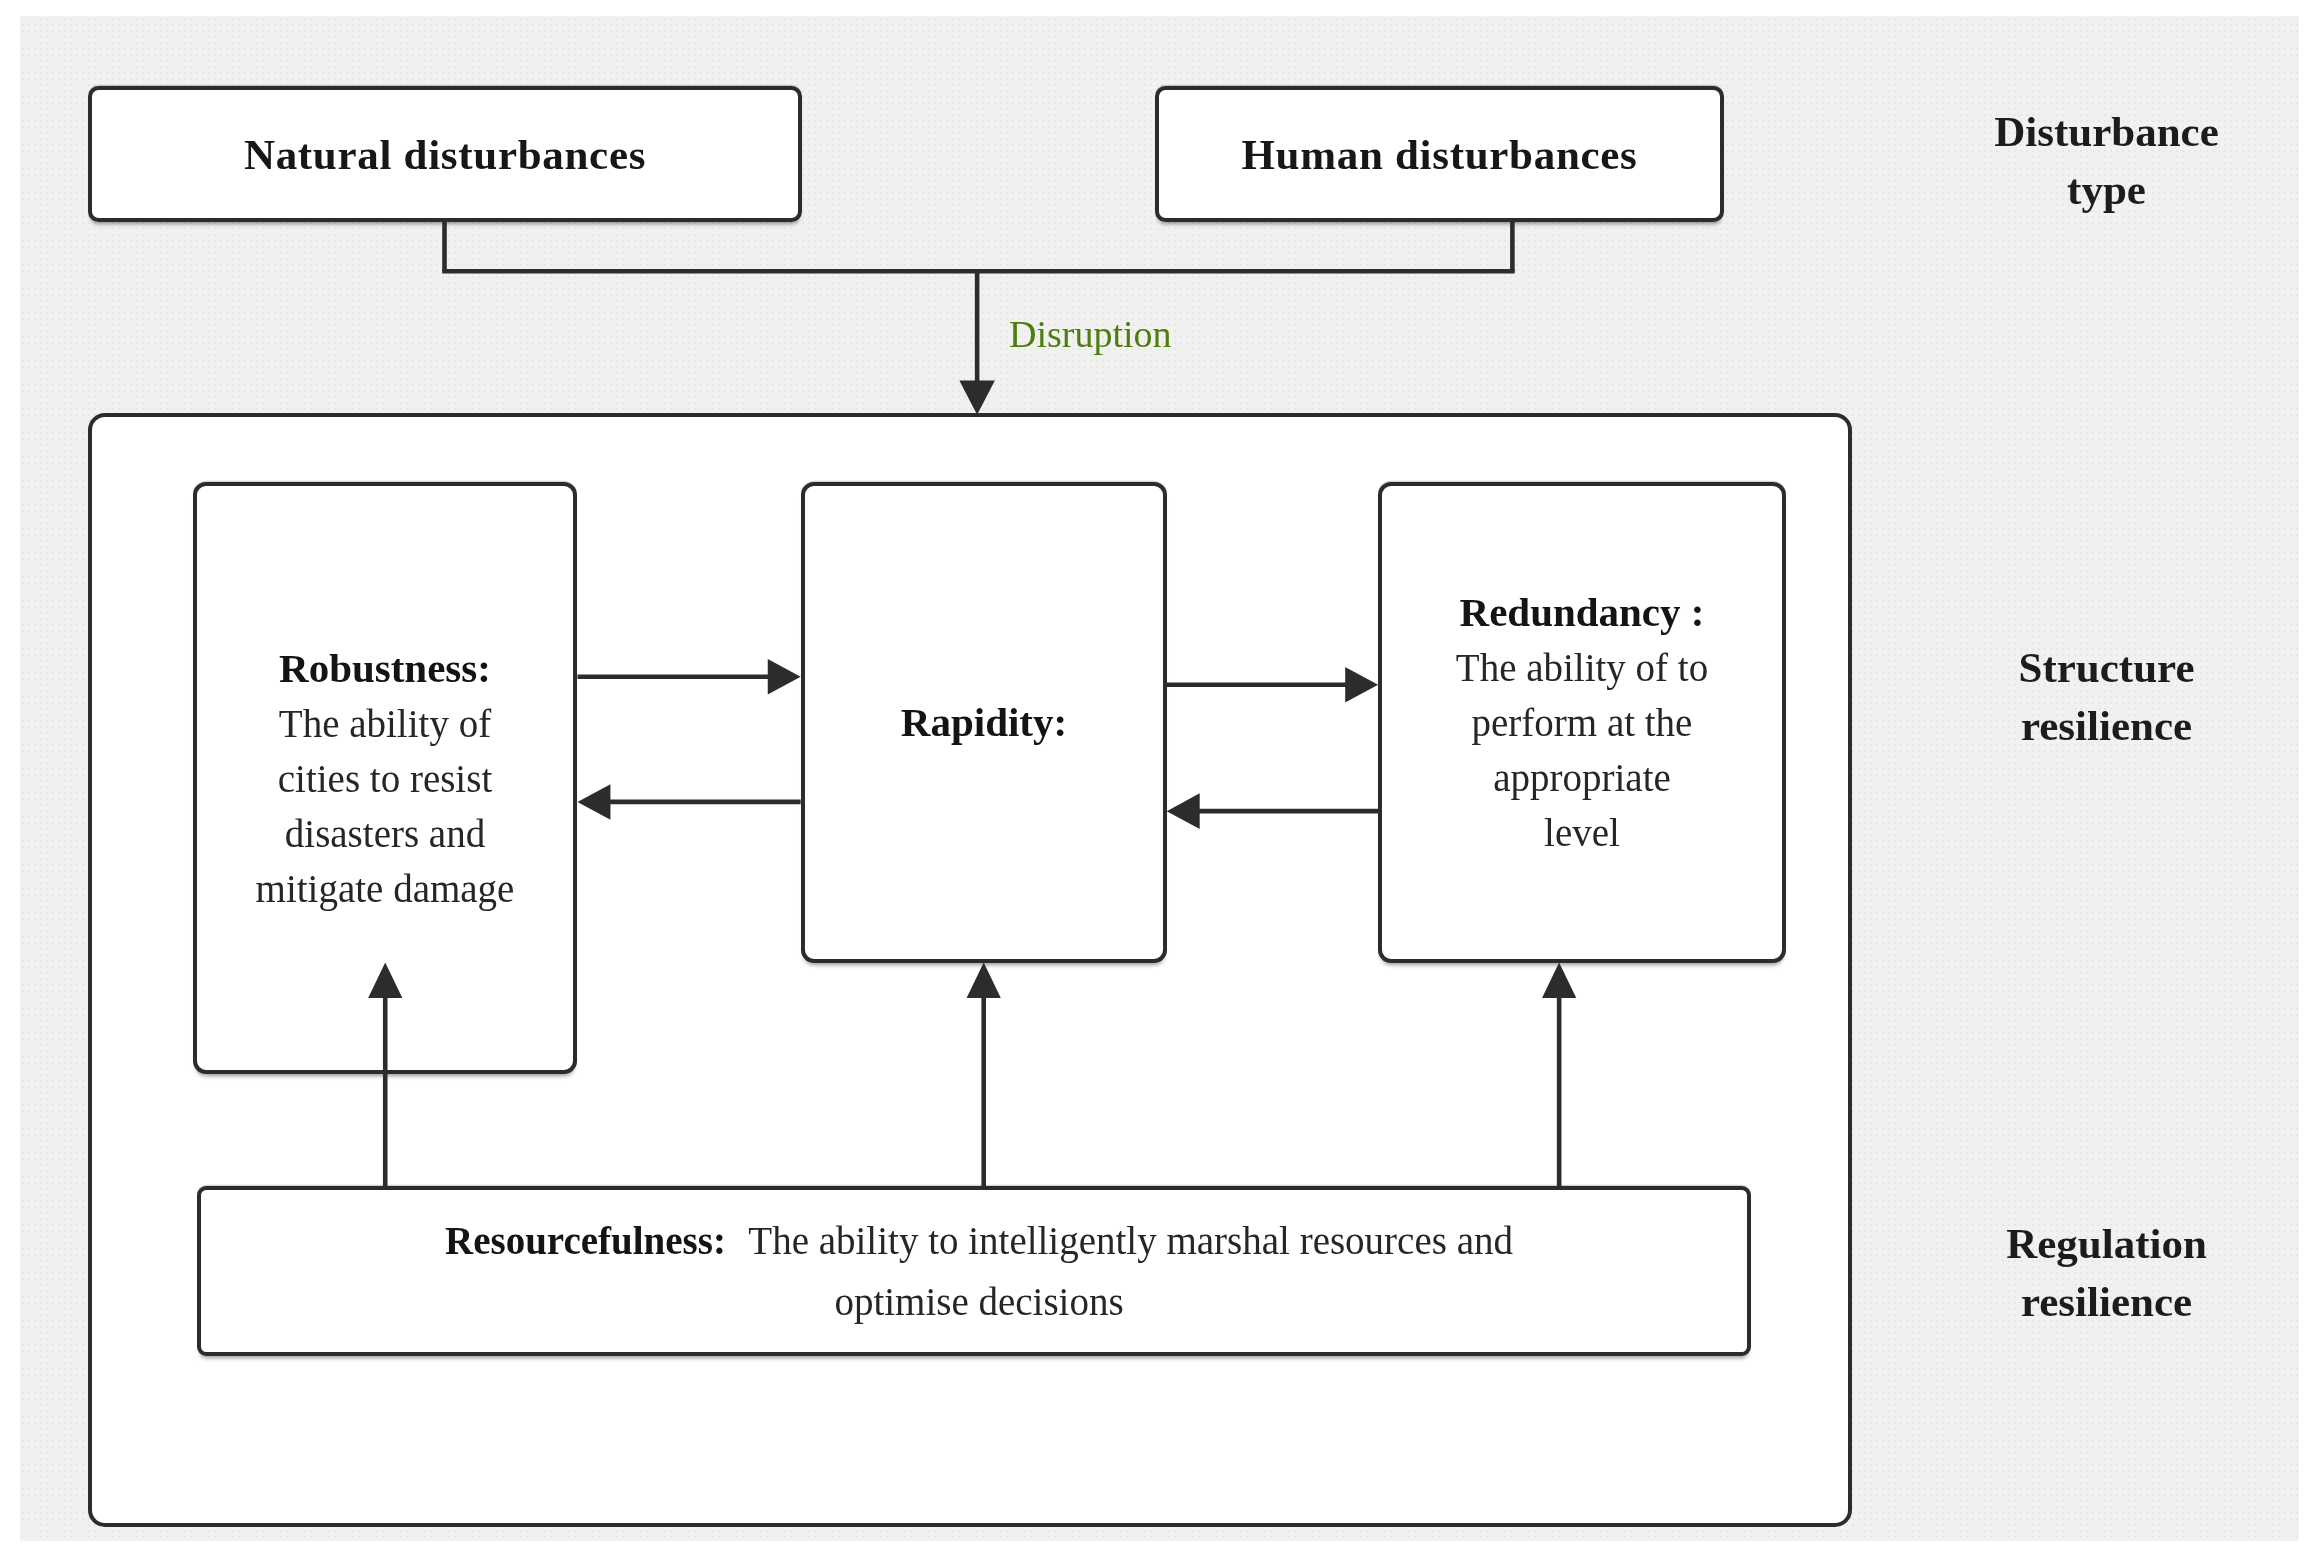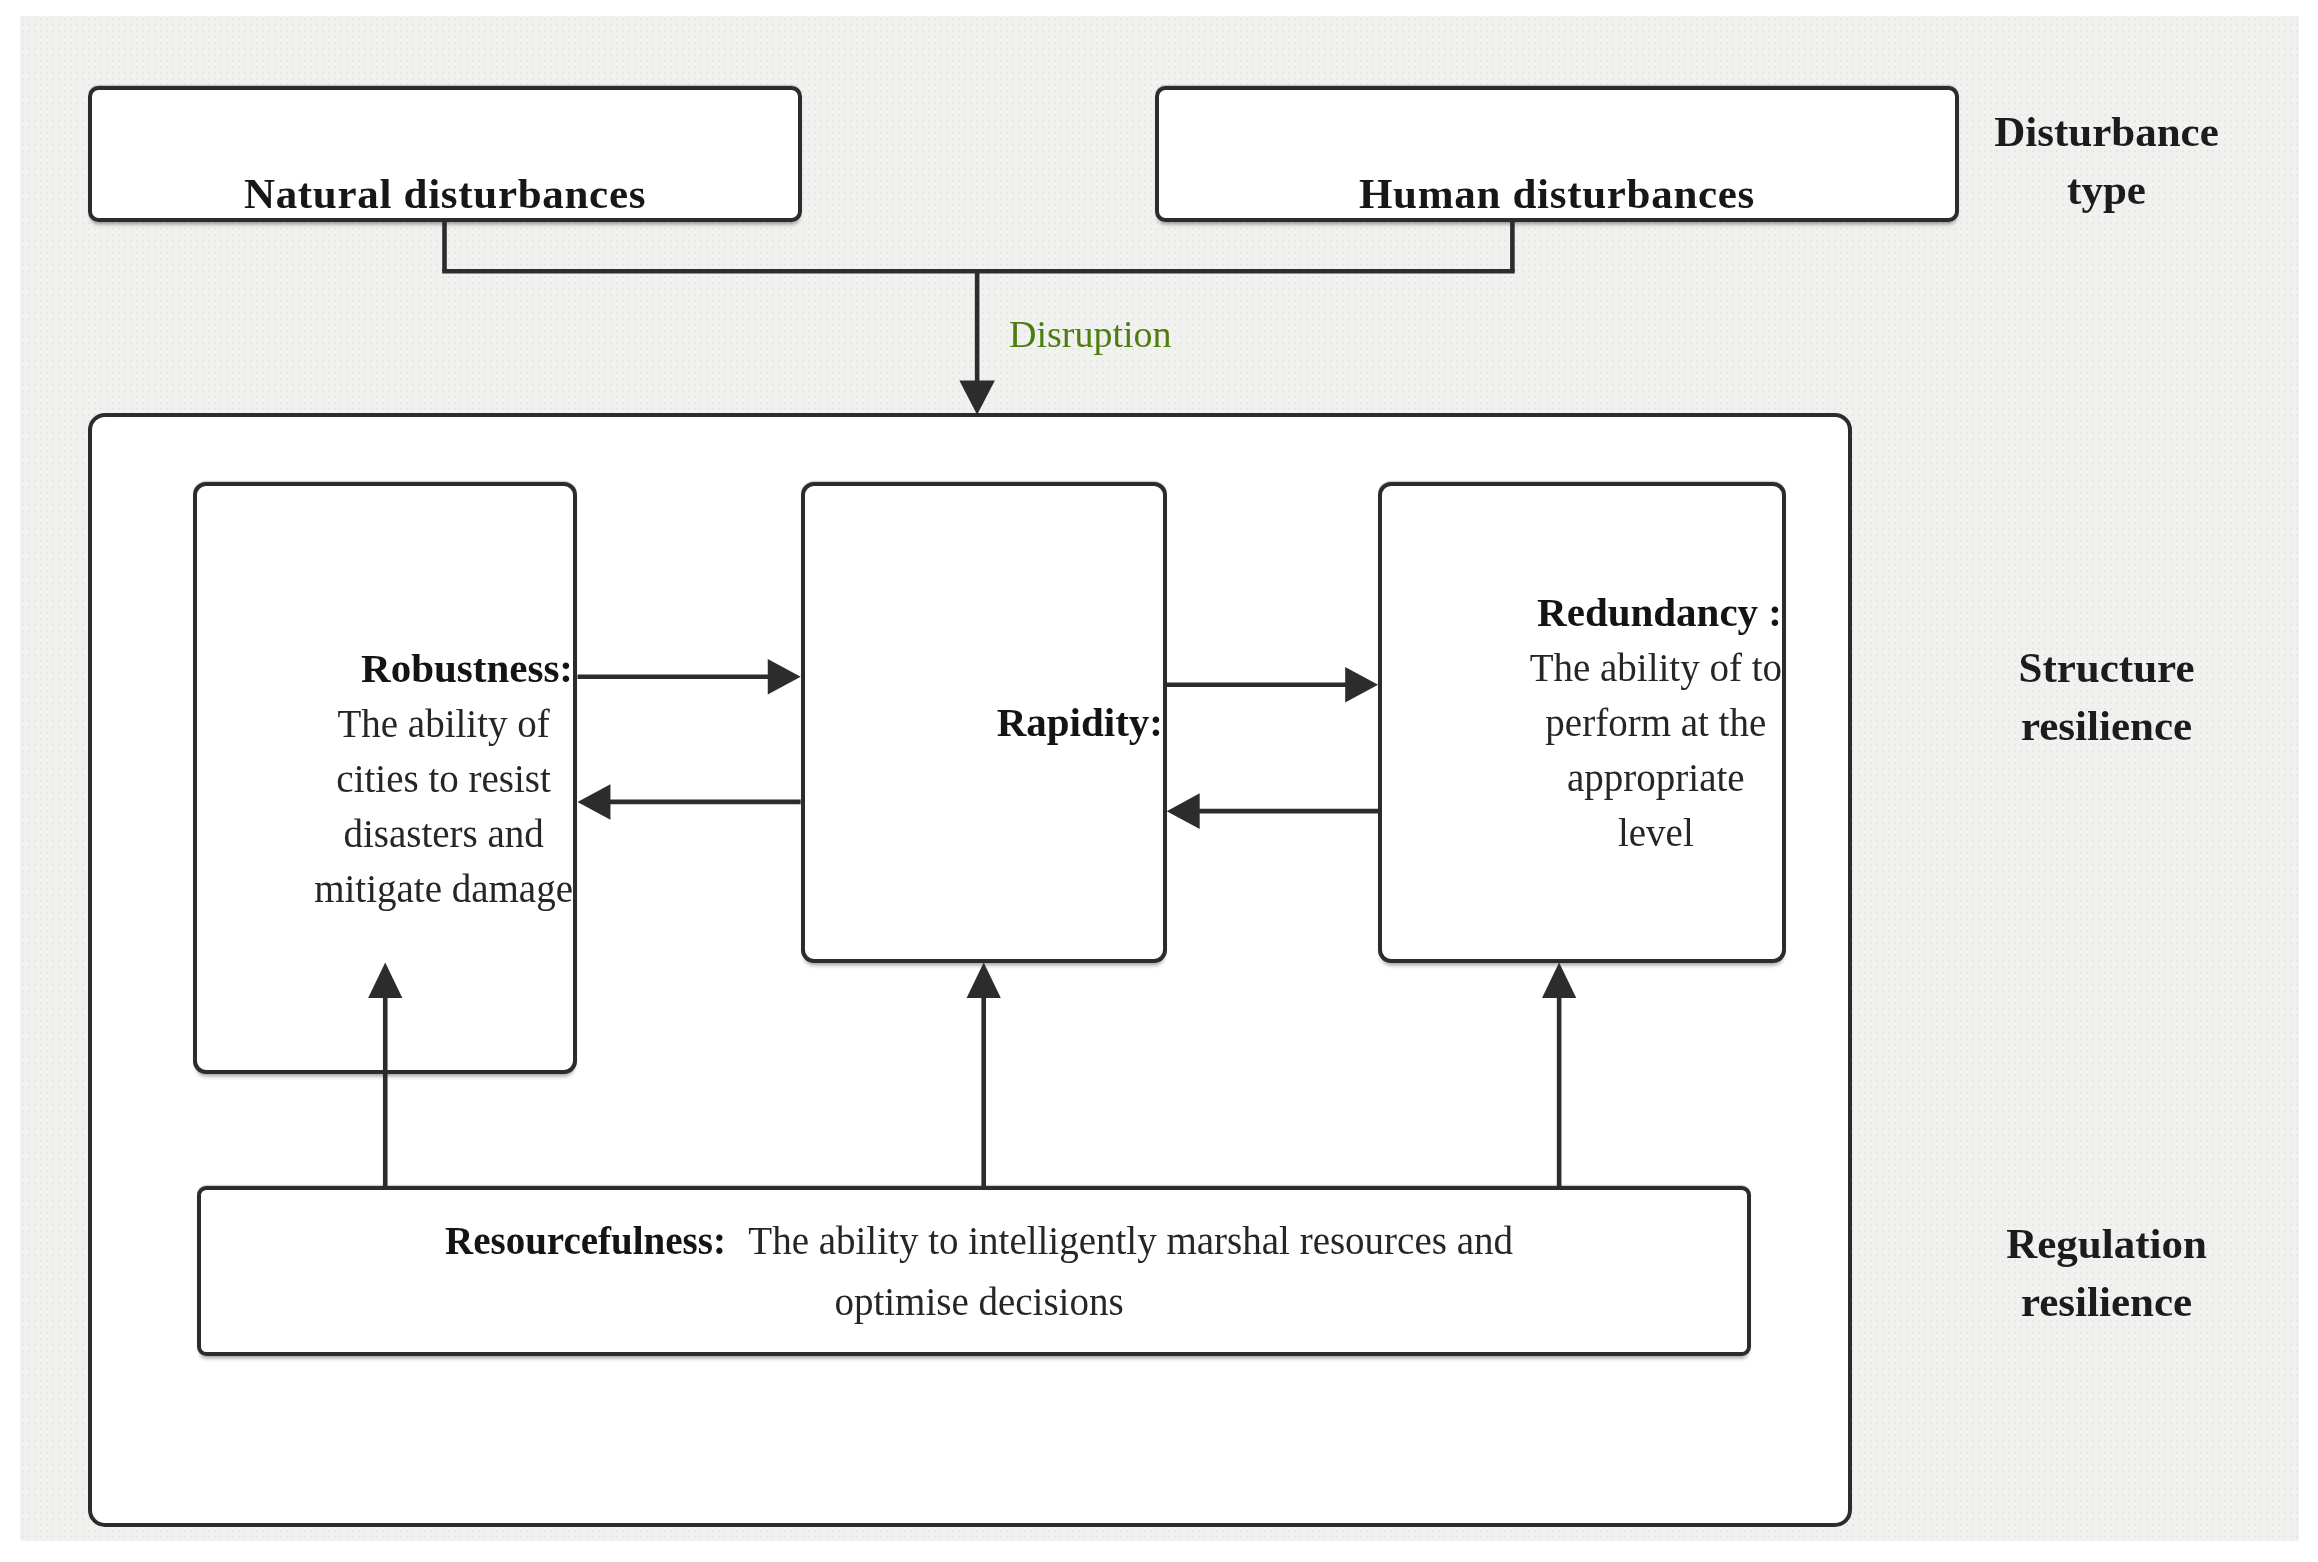--- a/index.html
+++ b/index.html
@@ -11,21 +11,21 @@
   .canvas{
     position:absolute;left:20px;top:16px;width:2279px;height:1525px;
     background-color:#f1f1ef;
     background-image:radial-gradient(rgba(0,0,0,0.045) 0.8px, transparent 0.8px);
     background-size:6px 6px;
   }
   .box{
     position:absolute;background:#ffffff;border:4.6px solid #2c2c2c;
     box-sizing:border-box;
     box-shadow:0 4.6px 4.6px -3.3px rgba(0,0,0,0.40), 0 -1.3px 0 0 rgba(0,0,0,0.18);
-    display:flex;align-items:flex-end;justify-content:center;text-align:center;
+    display:flex;align-items:center;justify-content:center;text-align:center;
   }
   .rounded-sm{border-radius:10.5px;}
   .rounded-md{border-radius:13px;}
   .heading{font-weight:bold;font-size:43px;letter-spacing:0.7px;color:#171717;}
   .side-label{
     position:absolute;width:395px;text-align:center;font-weight:bold;
     font-size:43px;line-height:58px;color:#1c1c1c;white-space:pre-line;
   }
   .big-box{
     position:absolute;left:88px;top:413px;width:1764px;height:1114px;
@@ -56,21 +56,21 @@
 </style>
 </head>
 <body>
 
 <div class="canvas"></div>
 
 <div class="box rounded-sm lift" style="left:88px;top:86px;width:714px;height:136px;">
   <span class="heading">Natural disturbances</span>
 </div>
 
-<div class="box rounded-sm lift" style="left:1155px;top:86px;width:804px;height:136px;">
+<div class="box rounded-sm lift" style="left:1155px;top:86px;width:569px;height:136px;">
   <span class="heading">Human disturbances</span>
 </div>
 
 <div class="side-label" style="left:1909px;top:103px;">Disturbance
 type</div>
 
 <div class="arrow-label" style="left:1009px;top:312px;">Disruption</div>
 
 <div class="big-box lift"></div>
 

